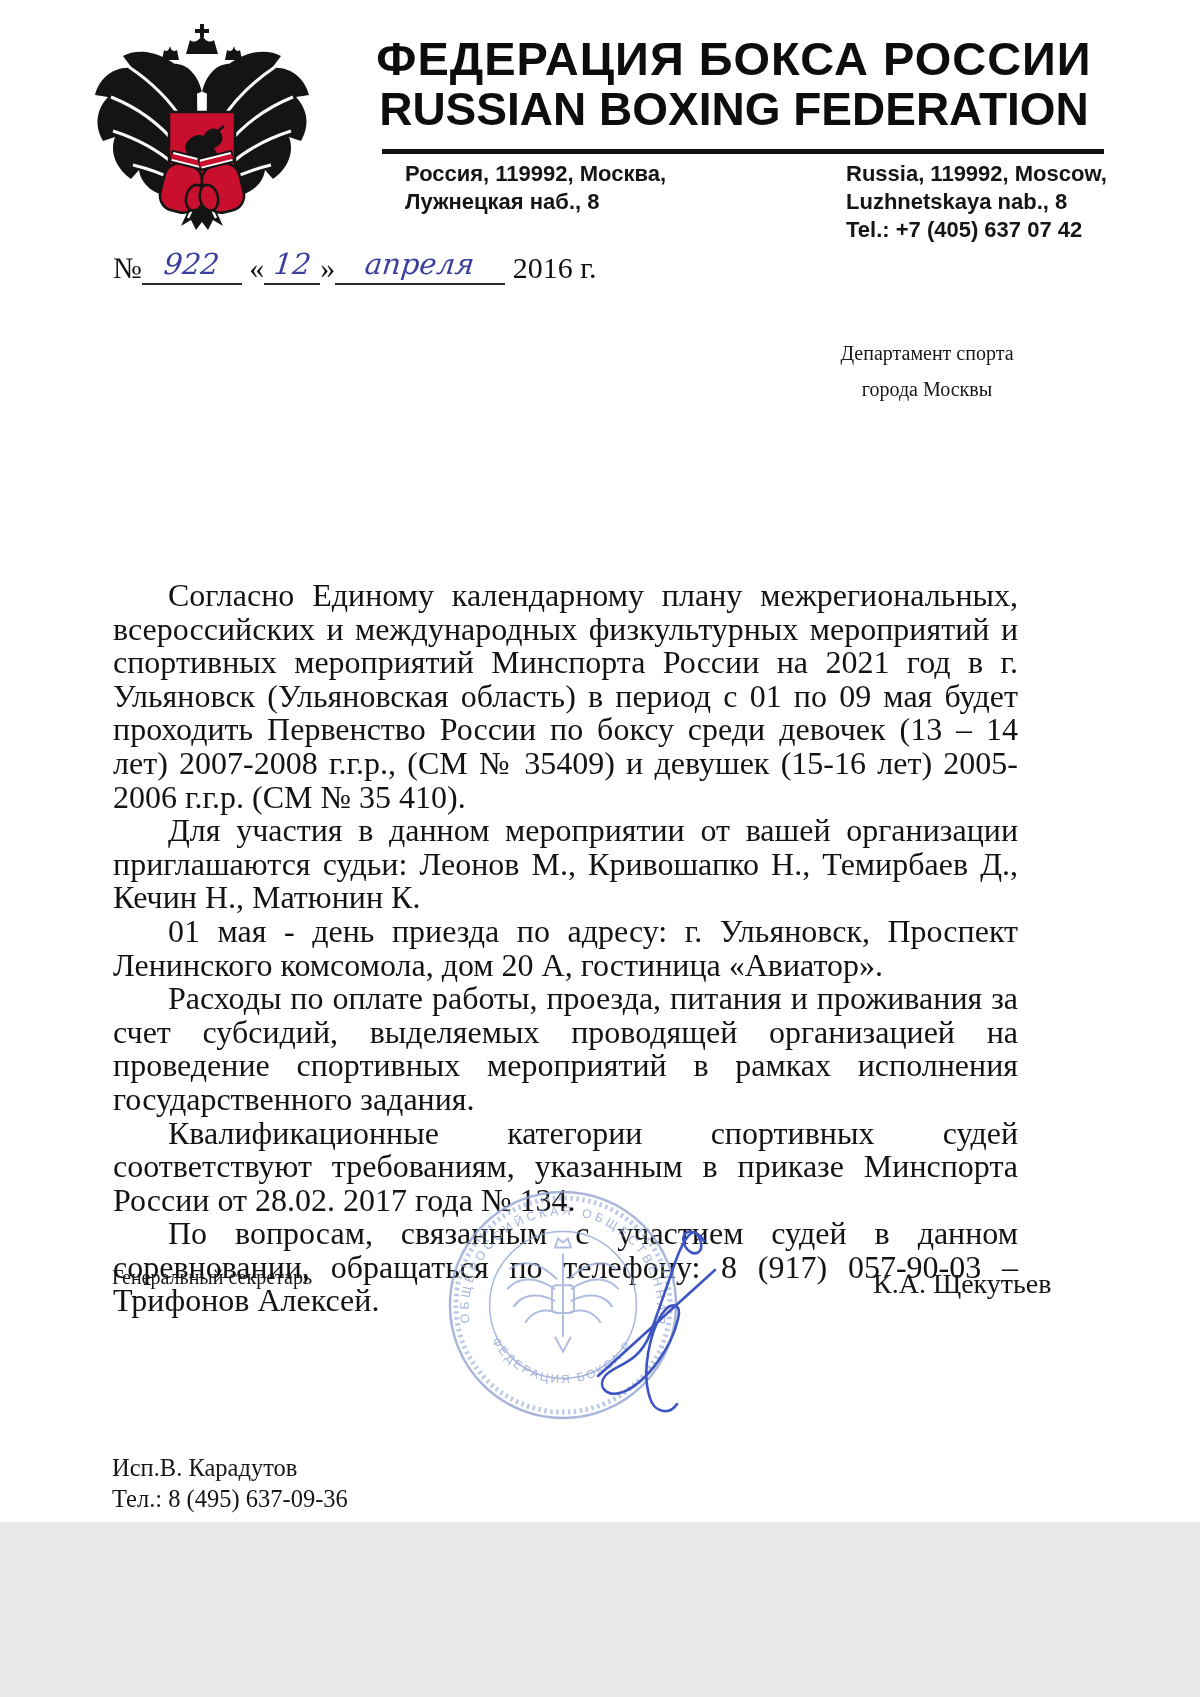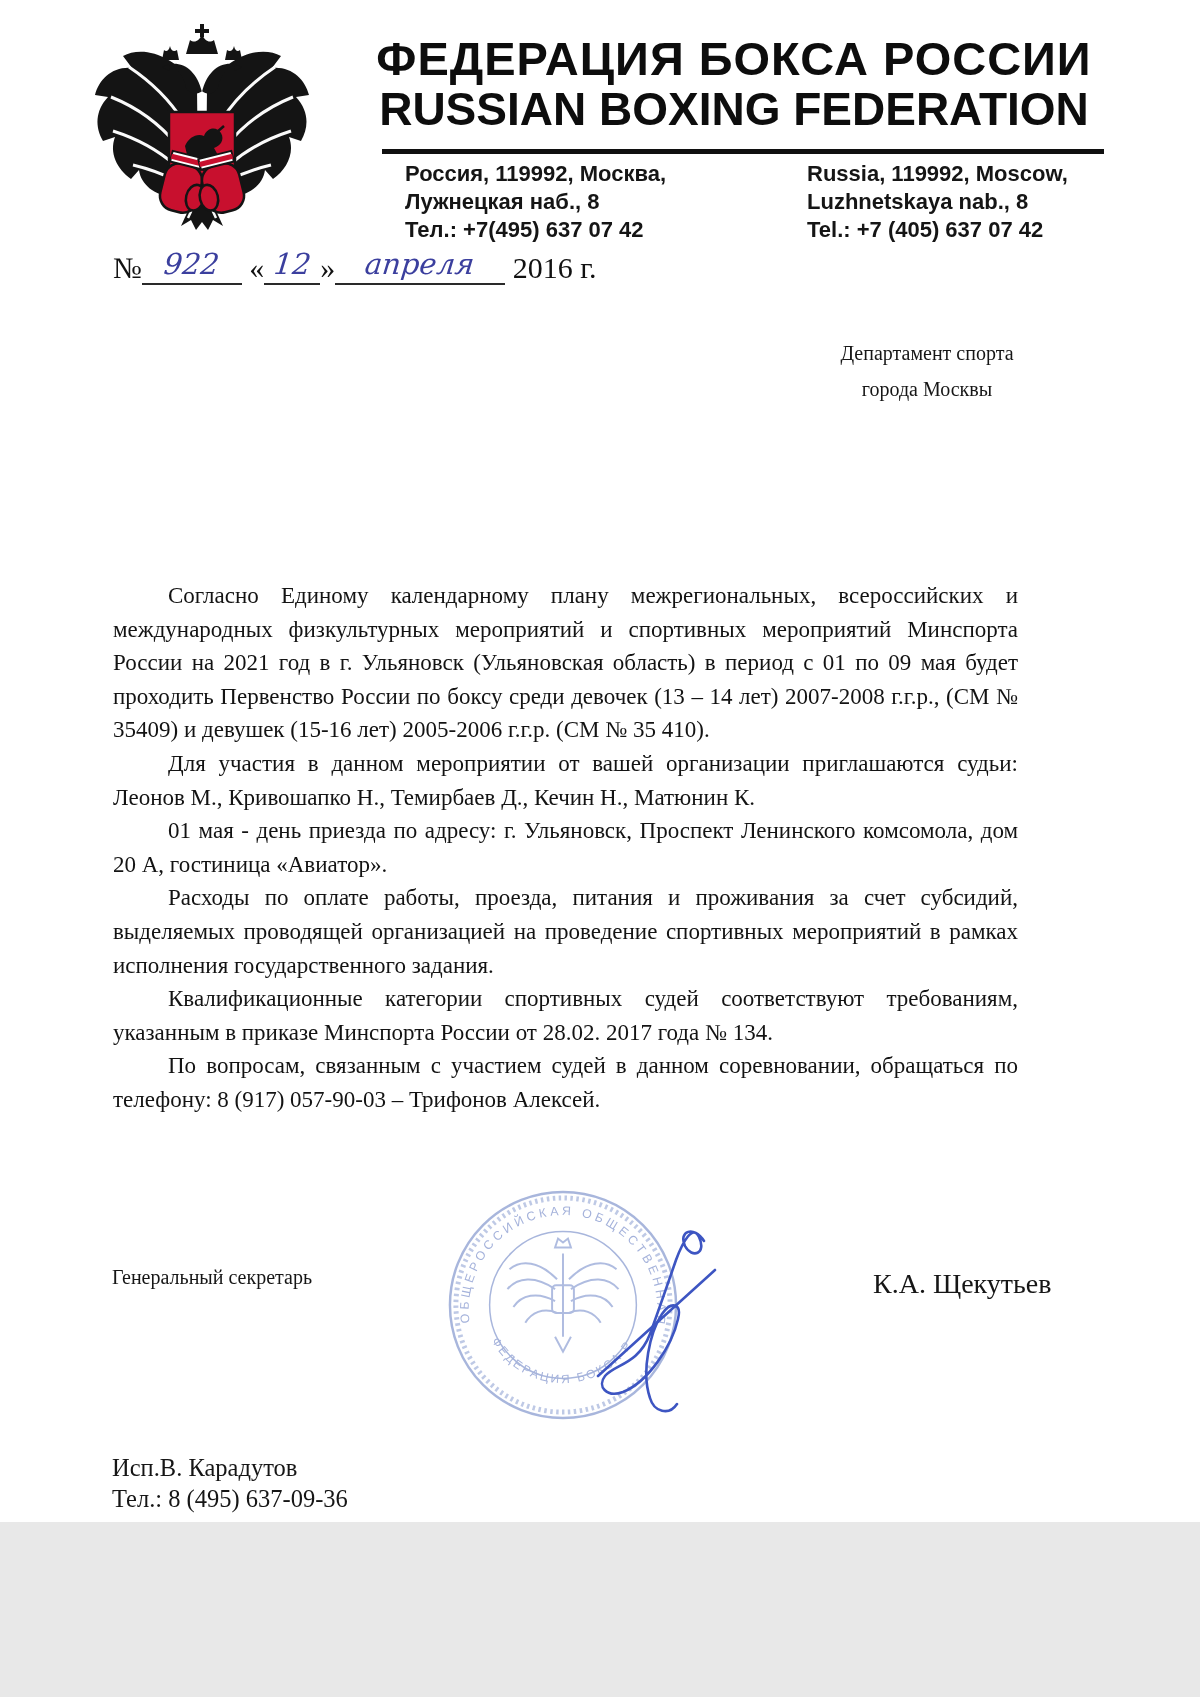--- a/index.html
+++ b/index.html
@@ -12,33 +12,33 @@
   .emblem{position:absolute; left:84px; top:22px; width:236px; height:214px;}
   .titles{position:absolute; left:363px; top:34px; width:742px; text-align:center;
           font-family:"Liberation Sans", sans-serif; font-weight:bold; color:#0d0d0d;}
   .title-ru{font-size:47px; line-height:50px; letter-spacing:1px; white-space:nowrap;}
   .title-en{font-size:46px; line-height:50px; letter-spacing:0px; white-space:nowrap;}
   .rule{position:absolute; left:382px; top:149px; width:722px; height:5px; background:#101010;}
   .addr{position:absolute; top:160px; width:330px;
         font-family:"Liberation Sans", sans-serif; font-weight:bold;
         font-size:22px; line-height:28px; color:#151515;margin-left:20px;}
   .addr-ru{left:385px;}
-  .addr-en{left:787px;}
+  .addr-en{left:826px;}
   
   .refline{position:absolute; left:113px; top:247px; font-size:30px; color:#111; white-space:nowrap;}
   .blank{display:inline-block; border-bottom:2px solid #2a2a2a; text-align:center; vertical-align:bottom; height:36px;}
   .b-num{width:100px;} .b-day{width:56px;} .b-month{width:170px;}
   .hand{font-family:"DejaVu Serif", serif; font-style:italic; color:#3b3f9e;
         display:inline-block; transform:skewX(-6deg); font-size:29px;}
   
   .addressee{position:absolute; left:820px; top:335px; width:214px; text-align:center;
              font-size:20px; line-height:36px; color:#161616;}
   
   .body-text{position:absolute; left:113px; top:579px; width:905px;
-             font-size:23px; line-height:33.6px; text-align:justify; color:#131313;}
+             font-size:32px; line-height:33.6px; text-align:justify; color:#131313;}
   .body-text p{margin:0; text-indent:55px;}
   
   .sig-role{position:absolute; left:112px; top:1266px; font-size:20px; color:#161616;}
   .sig-name{position:absolute; left:873px; top:1268px; font-size:28px; color:#161616;}
   .seal{position:absolute; left:444px; top:1186px; width:238px; height:238px; opacity:.8;}
   .signature{position:absolute; left:555px; top:1215px; width:212px; height:218px;}
   
   .footer{position:absolute; left:112px; top:1452px; font-size:24.5px; line-height:31px; color:#161616;}
   .blk{fill:#141414;} .red{fill:#c8102e;}
 </style>
@@ -92,21 +92,20 @@
 
   <div class="titles">
     <div class="title-ru">ФЕДЕРАЦИЯ БОКСА РОССИИ</div>
     <div class="title-en">RUSSIAN BOXING FEDERATION</div>
   </div>
   <div class="rule"></div>
 
   <div class="addr addr-ru">
     <div>Россия, 119992, Москва,</div>
     <div>Лужнецкая наб., 8</div>
-    <div>Тел.: +7(495) 637 07 42</div>
   </div>
   <div class="addr addr-en">
     <div>Russia, 119992, Moscow,</div>
     <div>Luzhnetskaya nab., 8</div>
     <div>Tel.: +7 (405) 637 07 42</div>
   </div>
 
   <div class="refline">
     <span>№</span><span class="blank b-num"><span class="hand">922</span></span>
     <span>«</span><span class="blank b-day"><span class="hand">12</span></span><span>»</span><span class="blank b-month"><span class="hand">апреля</span></span>

